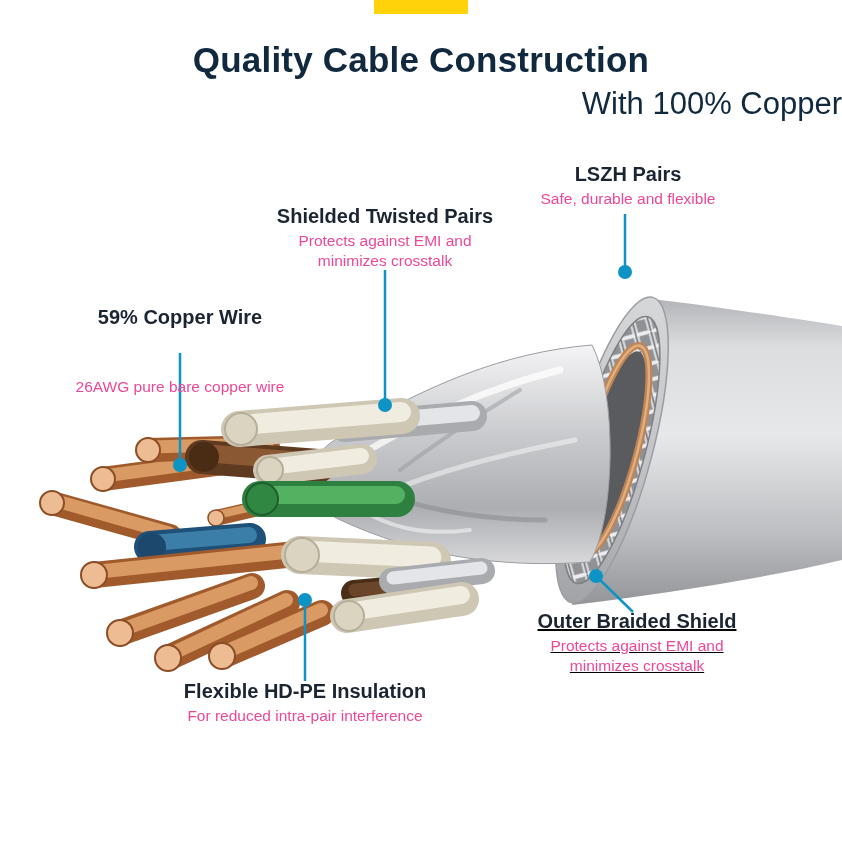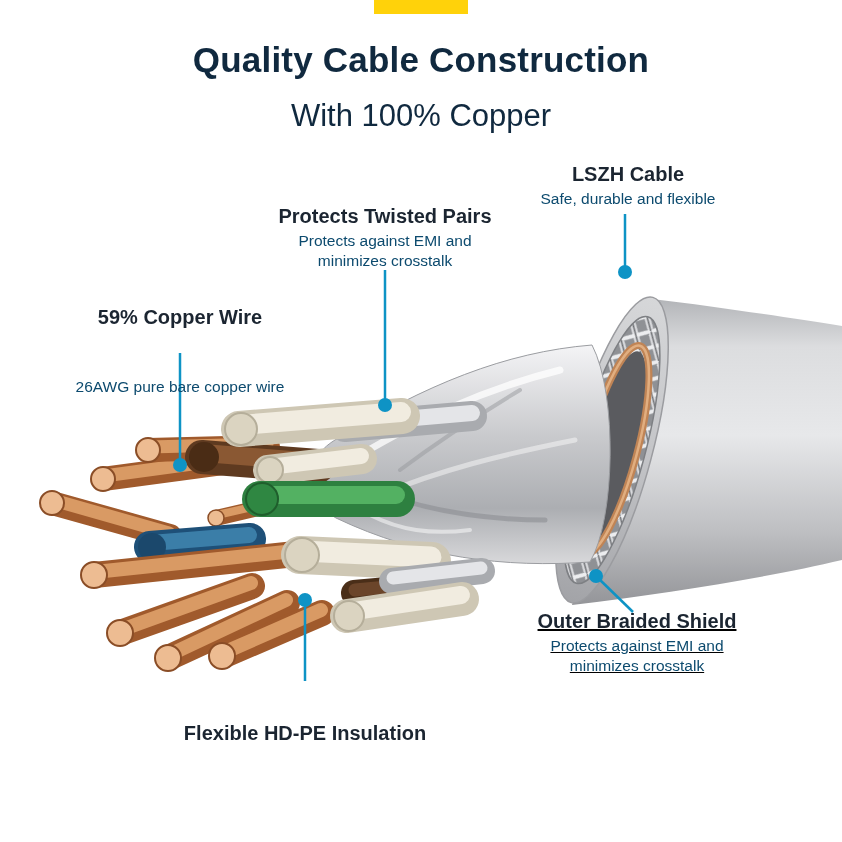--- a/index.html
+++ b/index.html
@@ -6,33 +6,33 @@
   .canvas{
     position:relative;width:842px;height:842px;background:#ffffff;overflow:hidden;
     font-family:"Liberation Sans", sans-serif;
   }
   .brand-tab{position:absolute;left:374px;top:0;width:94px;height:14px;background:#FFD20A;}
   .title{
     position:absolute;top:40px;left:0;width:842px;text-align:center;
     font-size:35px;font-weight:700;color:#10293F;letter-spacing:0.2px;
   }
   .subtitle{
-    position:absolute;top:86px;left:0;width:842px;text-align:center;
-    font-size:31px;font-weight:400;color:#10293F;margin-top:12px;
+    position:absolute;top:86px;left:0;width:842px;text-align:right;
+    font-size:31px;font-weight:400;color:#10293F;
   }
   .cable,.overlay{position:absolute;left:0;top:0;width:842px;height:842px;}
   .overlay{pointer-events:none;}
   .callout{position:absolute;transform:translateX(-50%);text-align:center;}
   .callout-title{font-size:20px;font-weight:700;color:#1B2531;line-height:1.2;white-space:nowrap;}
-  .callout-desc{font-size:15.5px;font-weight:400;color:#0c4a6e;line-height:1.28;margin:3px auto 0;}
+  .callout-desc{font-size:15.5px;font-weight:400;color:#ec4899;line-height:1.28;margin:3px auto 0;}
   .co-lszh{left:628px;top:162px;}   .co-lszh .callout-desc{width:250px;}
   .co-stp{left:385px;top:204px;}    .co-stp .callout-desc{width:200px;}
   .co-copper{left:180px;top:305px;} .co-copper .callout-desc{width:280px;margin-top:48px;}
   .co-obs{left:637px;top:609px;text-decoration:underline;}    .co-obs .callout-desc{width:200px;}
-  .co-hdpe{left:305px;top:721px;}   .co-hdpe .callout-desc{width:300px;}
+  .co-hdpe{left:305px;top:679px;}   .co-hdpe .callout-desc{width:300px;}
 </style>
 </head>
 <body>
 
 <div class="canvas">
 
   <div class="brand-tab"></div>
 
   <div class="title">Quality Cable Construction</div>
   <div class="subtitle">With 100% Copper</div>
@@ -205,36 +205,37 @@
       <line x1="597" y1="577" x2="633" y2="612" stroke="#0E93C5" stroke-width="2.5"></line>
       <circle cx="596" cy="576" r="7" fill="#0E93C5"></circle>
     </g>
     <g>
       <line x1="305" y1="601" x2="305" y2="681" stroke="#0E93C5" stroke-width="2.5"></line>
       <circle cx="305" cy="600" r="7" fill="#0E93C5"></circle>
     </g>
   </svg>
 
   <div class="callout co-lszh">
-    <div class="callout-title">LSZH Cable</div>
+    <div class="callout-title">LSZH Pairs</div>
     <div class="callout-desc">Safe, durable and flexible</div>
   </div>
 
   <div class="callout co-stp">
-    <div class="callout-title">Protects Twisted Pairs</div>
+    <div class="callout-title">Shielded Twisted Pairs</div>
     <div class="callout-desc">Protects against EMI and minimizes crosstalk</div>
   </div>
 
   <div class="callout co-copper">
     <div class="callout-title">59% Copper Wire</div>
     <div class="callout-desc">26AWG pure bare copper wire</div>
   </div>
 
   <div class="callout co-obs">
     <div class="callout-title">Outer Braided Shield</div>
     <div class="callout-desc">Protects against EMI and minimizes crosstalk</div>
   </div>
 
   <div class="callout co-hdpe">
     <div class="callout-title">Flexible HD-PE Insulation</div>
+    <div class="callout-desc">For reduced intra-pair interference</div>
   </div>
 
 </div>
 
 </body></html>

